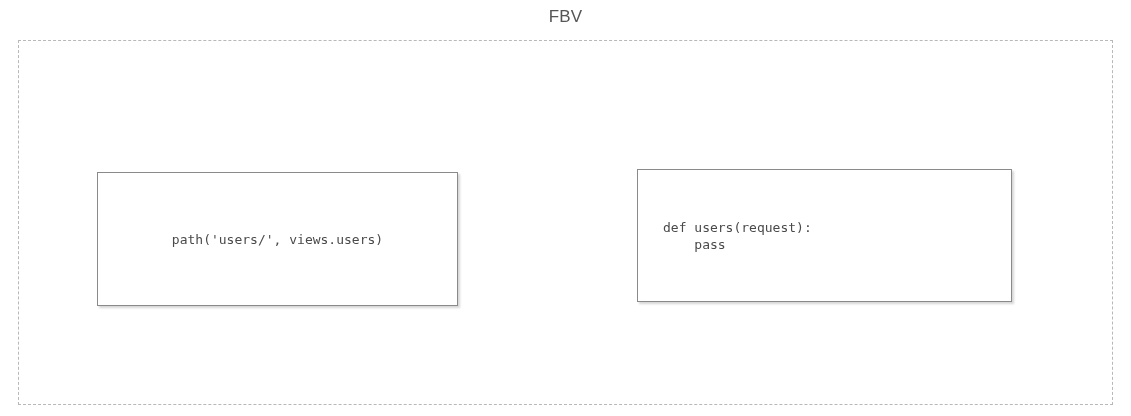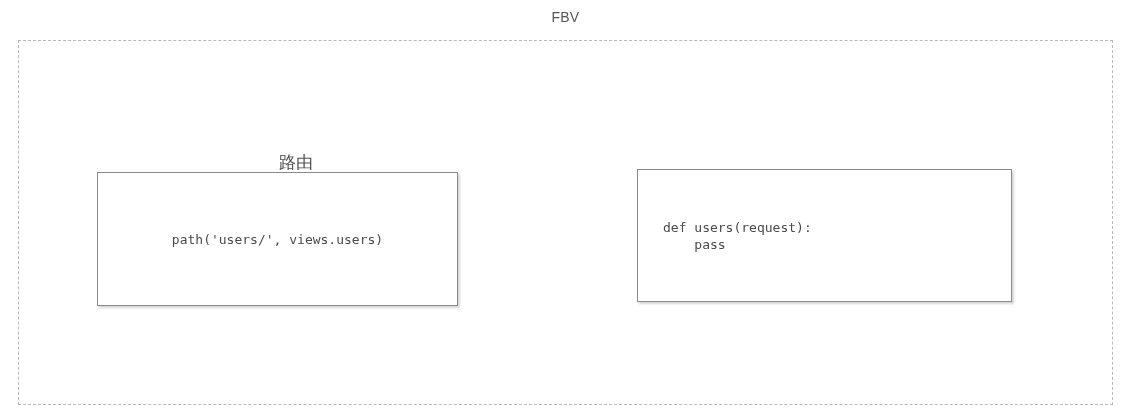--- a/index.html
+++ b/index.html
@@ -19,21 +19,21 @@
   }
 
   
   .diagram-title {
     position: absolute;
     left: 0;
     top: 6px;
     width: 1131px;
     text-align: center;
     font-family: "Liberation Sans", sans-serif;
-    font-size: 14px;
+    font-size: 17px;
     line-height: 22px;
     color: #565656;
     letter-spacing: 0.2px;
     white-space: nowrap;
   }
 
   
   .group-container {
     position: absolute;
     left: 18px;
@@ -112,21 +112,20 @@
 </style>
 </head>
 <body>
 
 <div id="canvas">
 
   <div class="diagram-title">FBV</div>
 
   <div class="group-container">
 
-    <div class="col-label route">路由</div>
 
   </div>
 
   <div class="code-box view-box">
     <pre class="code-text">def users(request):
     pass</pre>
   </div>
 
   <div class="code-box route-box">
     <pre class="code-text">path('users/', views.users)</pre>

